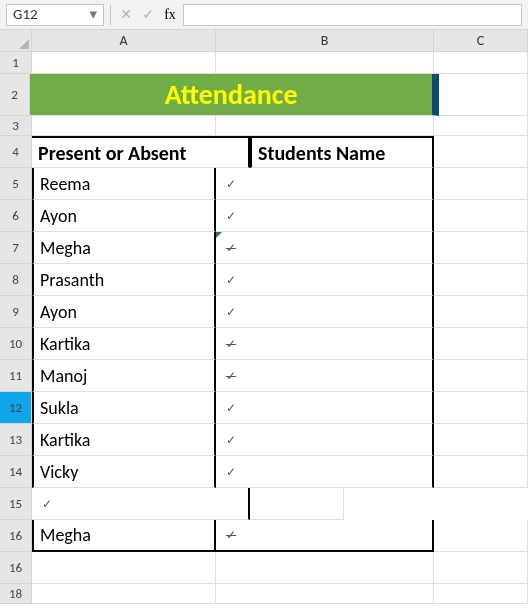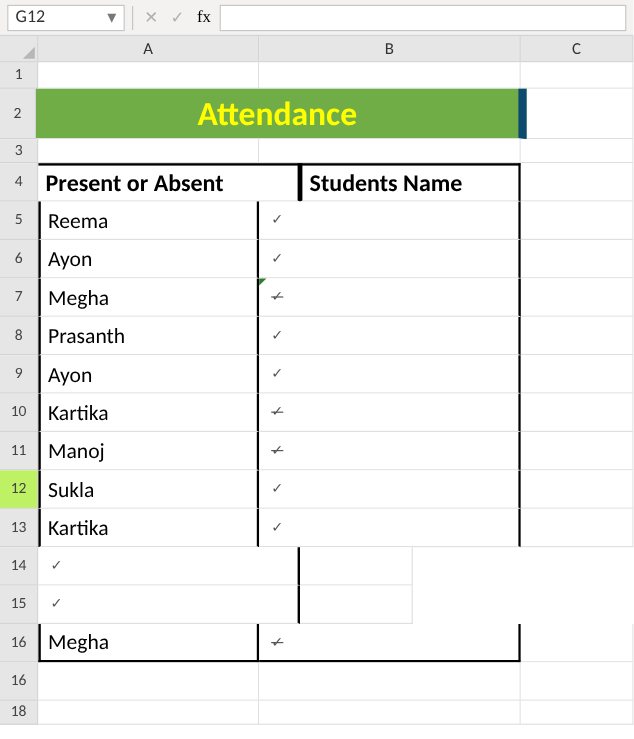--- a/index.html
+++ b/index.html
@@ -12,21 +12,21 @@
 .fx { font-family:"Times New Roman",serif; color:#000000; }
 .formula-input { flex:1; height:22px; background:#fff; border:1px solid #c6c6c6; }
 .grid-wrap { position:relative; }
 .col-hdrs { display:flex; height:22px; }
 .sel-all { width:32px; border-right:1px solid #d4d4d4; border-bottom:1px solid #d4d4d4; background:#e6e6e6; position:relative; }
 .sel-all::after { content:""; position:absolute; right:2px; bottom:2px; width:0; height:0; border-left:10px solid transparent; border-bottom:10px solid #b7b7b7; }
 .col-hdr { background:#e6e6e6; border-right:1px solid #d4d4d4; border-bottom:1px solid #d4d4d4; text-align:center; font-size:14px; color:#333; line-height:22px; }
 .cA { width:184px; } .cB { width:218px; } .cC { width:94px; }
 .row { display:flex; }
 .row-hdr { width:32px; background:#e6e6e6; border-right:1px solid #d4d4d4; border-bottom:1px solid #d4d4d4; text-align:center; font-size:13px; color:#444; display:flex; align-items:center; justify-content:center; }
-.row-hdr.sel { background:#bef264; }
+.row-hdr.sel { background:#0ea5e9; }
 .cell { border-right:1px solid #e0e0e0; border-bottom:1px solid #e0e0e0; padding:0 6px; display:flex; align-items:center; font-size:18px; background:#fff; }
 .r1 { height:22px; } .r2 { height:42px; } .rn { height:32px; } .rs { height:20px; }
 .title-cell { background:#70ad47; text-align:center; justify-content:center; font-size:28px; font-weight:bold; color:#ffff00; }
 .th { font-weight:bold; font-size:20px; }
 .tbl-top { border-top:2px solid #000; } .tbl-bot { border-bottom:2px solid #000; }
 .tbl-l { border-left:2px solid #000; } .tbl-r { border-right:2px solid #000; }
 .tbl-m { border-right:2px solid #000; }
 .mark { font-size:12px; color:#555; padding-left:4px; }
 .abs { text-decoration:line-through; }
 .tri { position:relative; }
@@ -150,20 +150,21 @@
       <div class="row rn">
         <div class="row-hdr">13</div>
         <div class="cell cA tbl-l tbl-m">Kartika</div>
         <div class="cell cB tbl-r">
           <span class="mark">✓</span>
         </div>
         <div class="cell cC"></div>
       </div>
       <div class="row rn">
         <div class="row-hdr">14</div>
+        <div class="cell cA tbl-l tbl-m">Vicky</div>
         <div class="cell cB tbl-r">
           <span class="mark">✓</span>
         </div>
         <div class="cell cC"></div>
       </div>
       <div class="row rn">
         <div class="row-hdr">15</div>
         <div class="cell cB tbl-r">
           <span class="mark">✓</span>
         </div>

